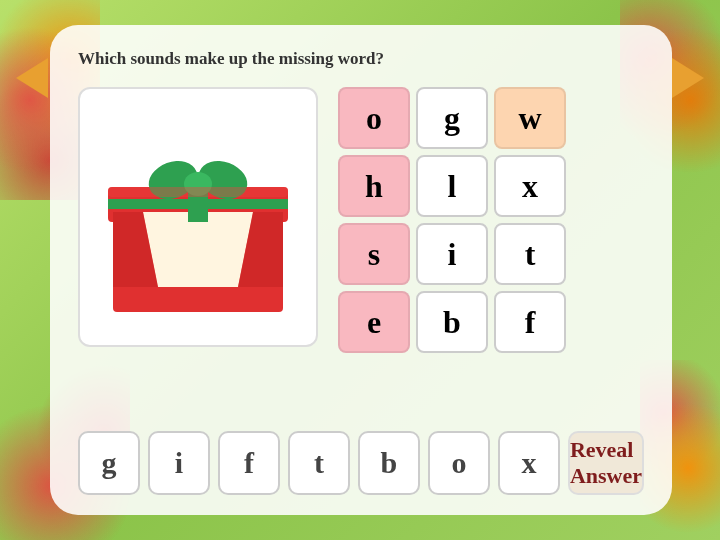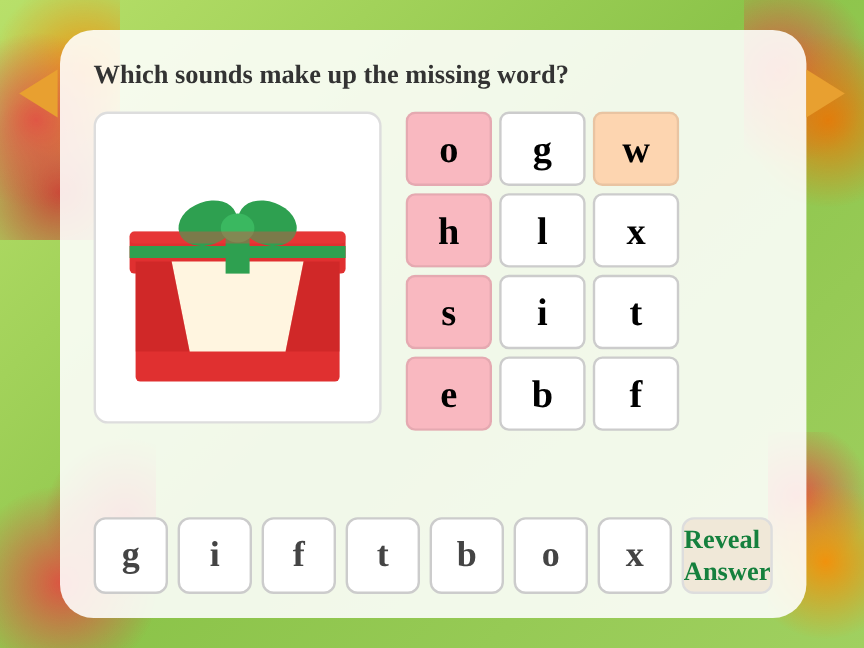--- a/index.html
+++ b/index.html
@@ -95,21 +95,21 @@
       border-bottom: 20px solid transparent;
       border-right: 32px solid #e8a030;
     }
     .arrow-right {
       border-top: 20px solid transparent;
       border-bottom: 20px solid transparent;
       border-left: 32px solid #e8a030;
     }
 
     .question-text {
-      font-size: 22px;
+      font-size: 17px;
       font-weight: bold;
       color: #333;
       margin-bottom: 4px;
     }
 
     .content-area {
       display: flex;
       gap: 20px;
       flex: 1;
     }
@@ -170,21 +170,21 @@
       flex: 1;
       height: 64px;
       background: #f0e8d8;
       border: 2px solid #ddd;
       border-radius: 10px;
       display: flex;
       align-items: center;
       justify-content: center;
       font-size: 22px;
       font-weight: bold;
-      color: #15803d;
+      color: #7f1d1d;
       cursor: pointer;
       font-family: 'Comic Sans MS', 'Chalkboard SE', cursive;
     }
   </style>
 </head>
 <body>
 
 <div class="bg-layer"></div>
 
 <div class="deco deco-tl"></div>

